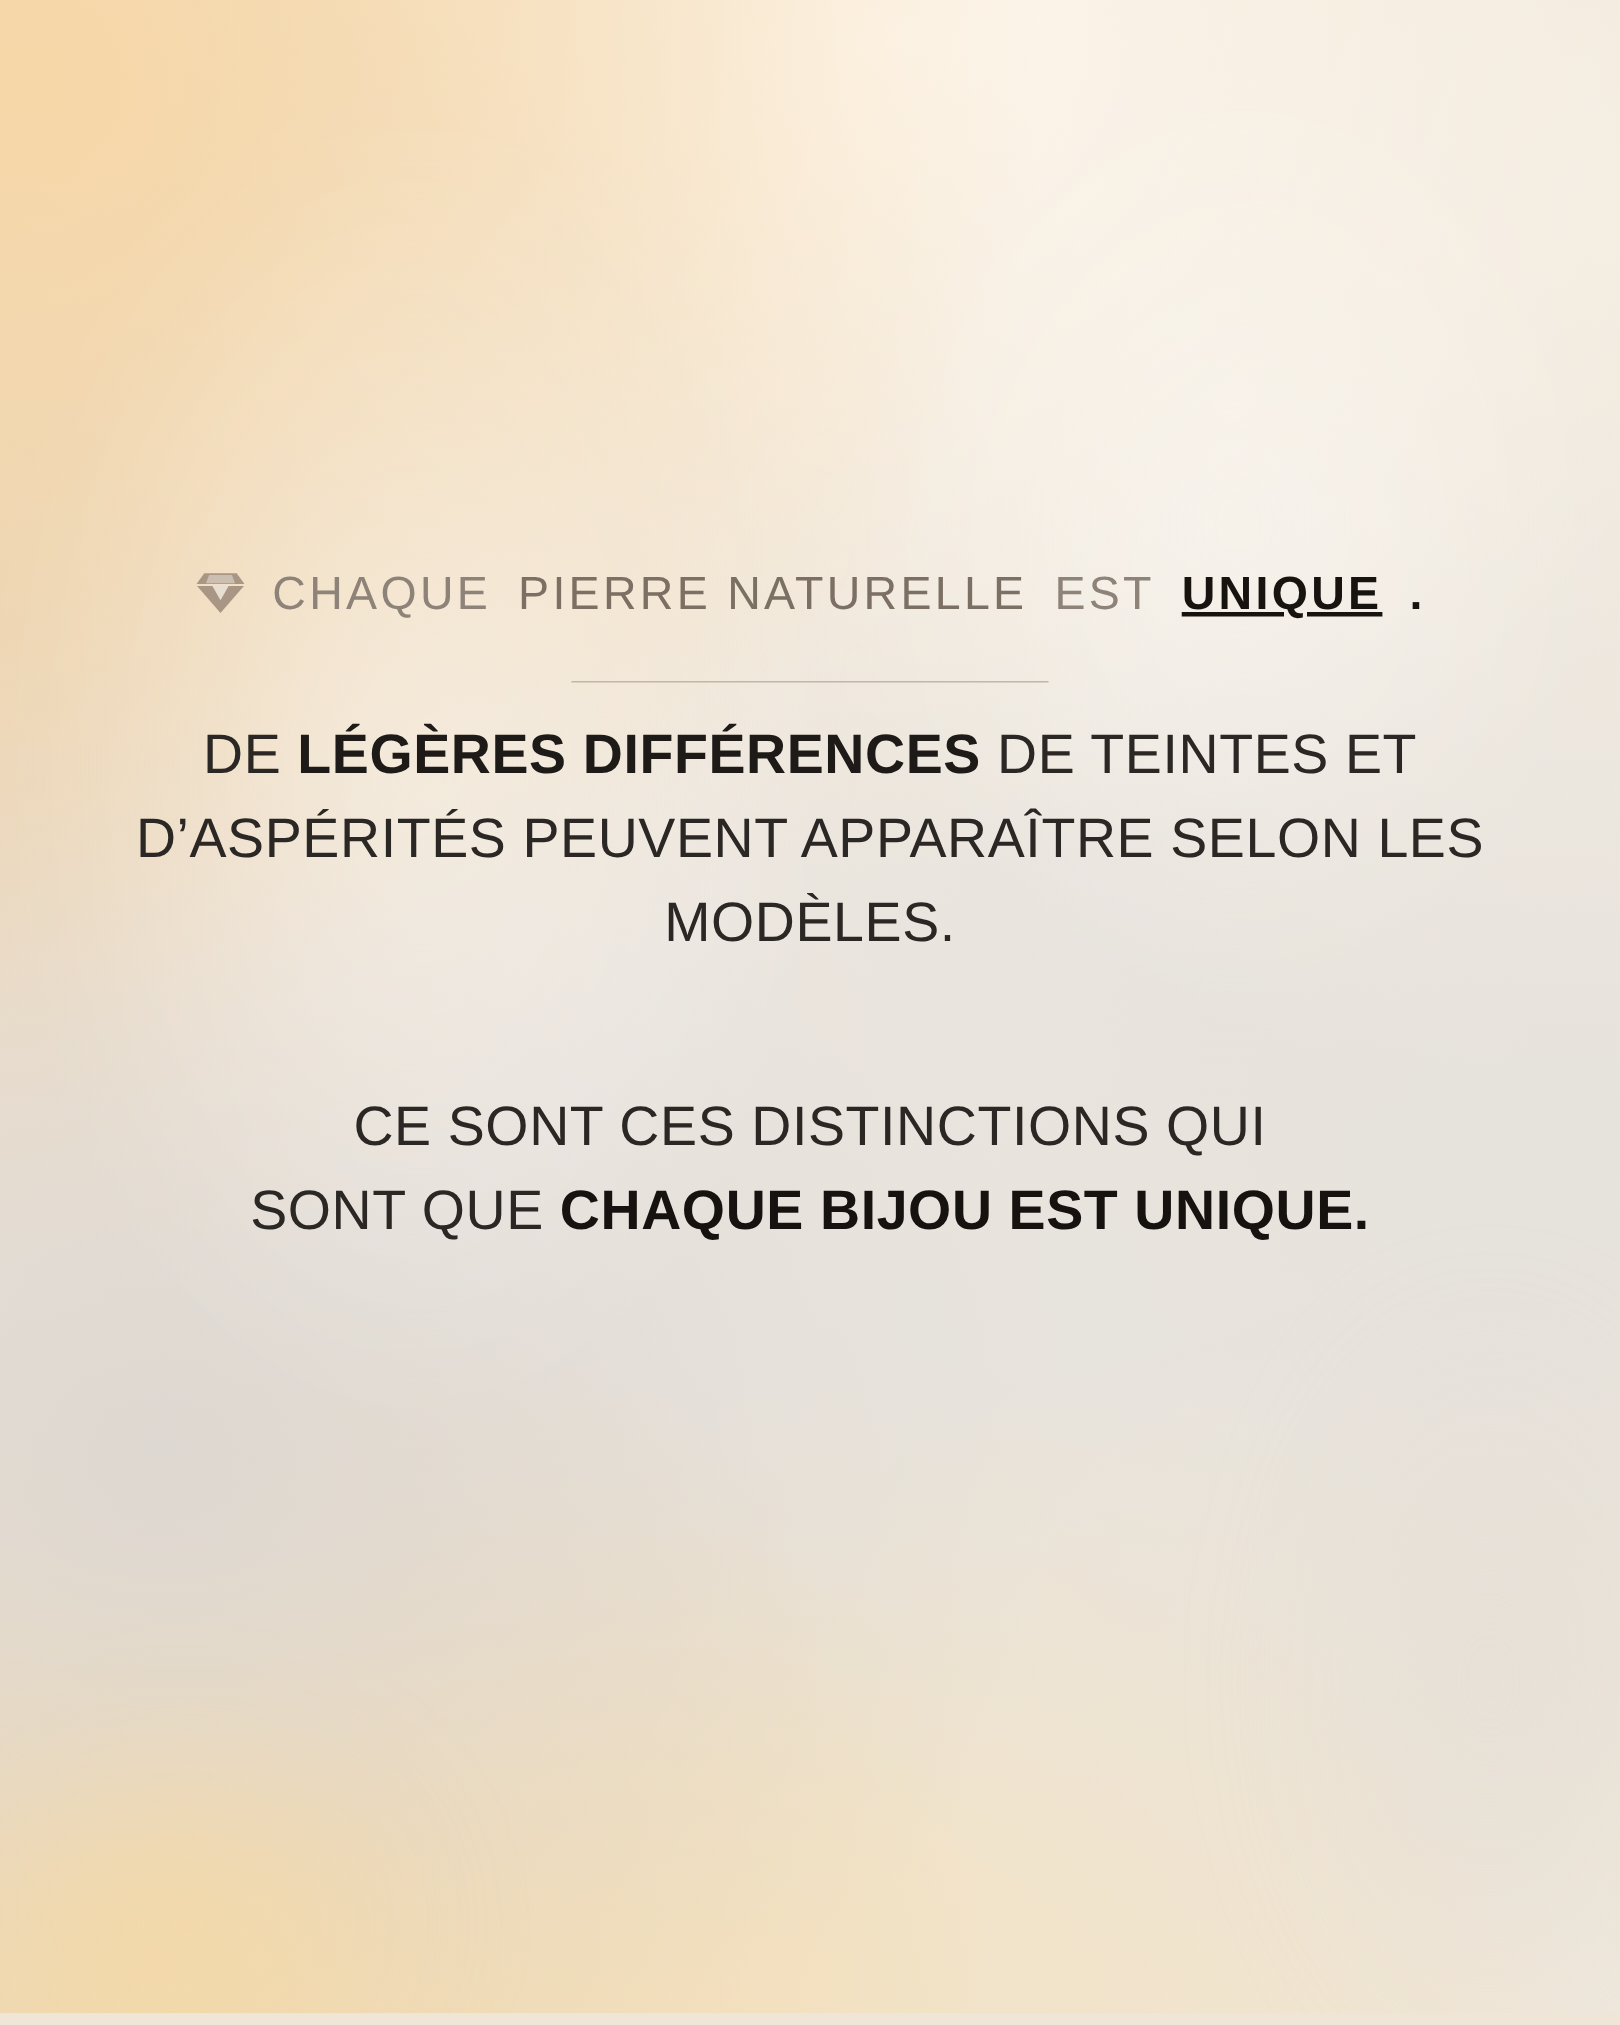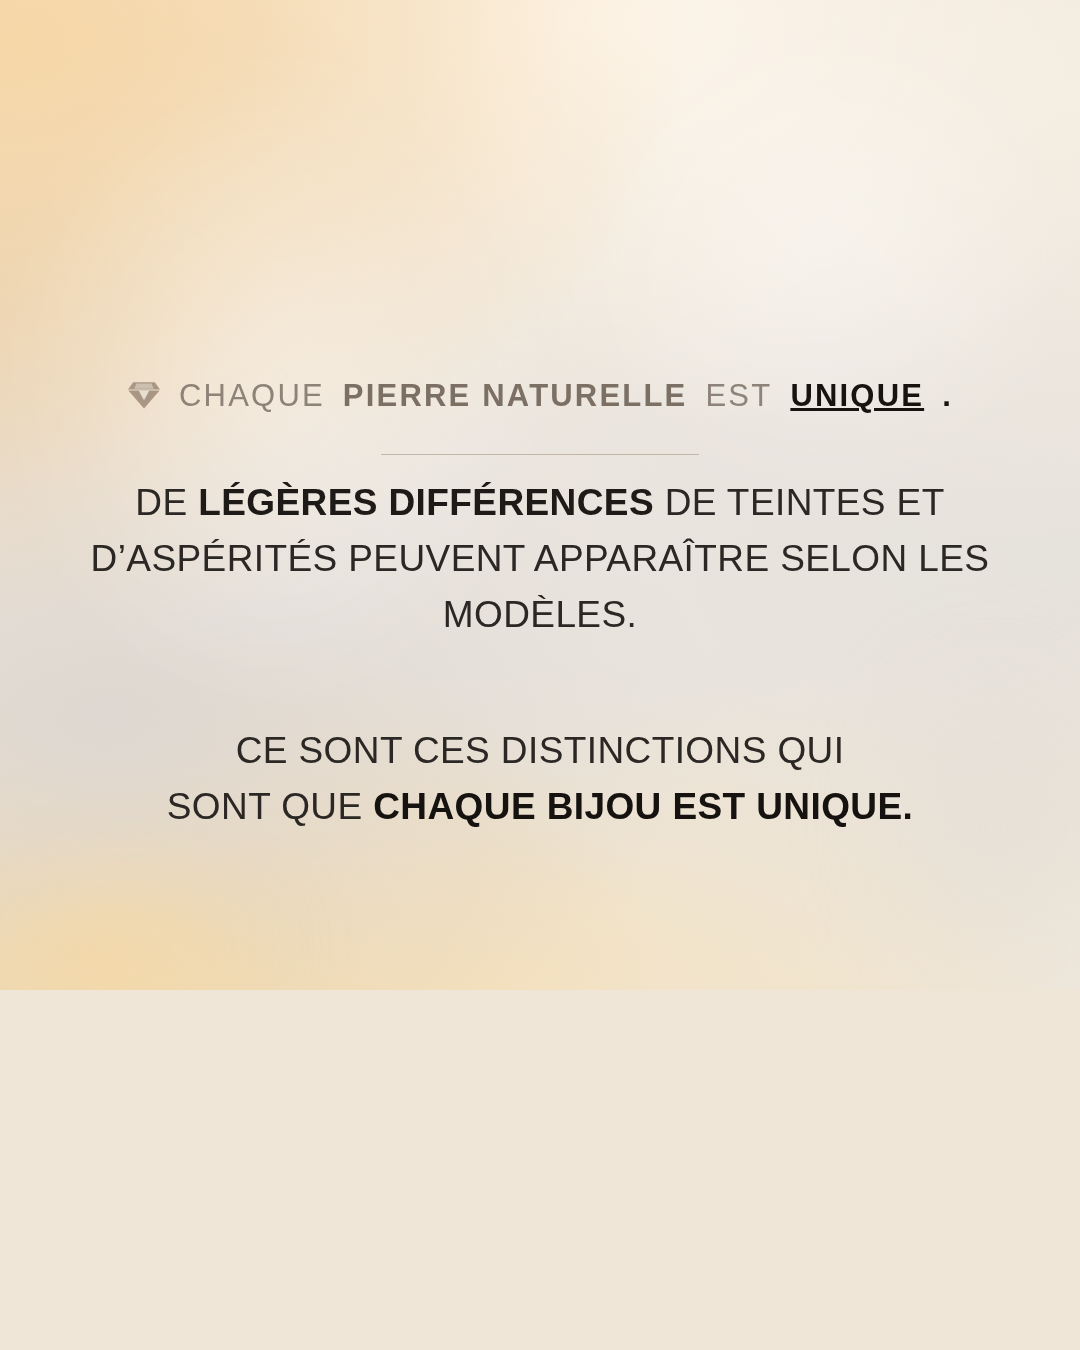--- a/index.html
+++ b/index.html
@@ -3,21 +3,21 @@
 <meta charset="utf-8">
 <style>
   html, body {
     margin: 0;
     padding: 0;
     background: #f0e6d8;
   }
   .canvas {
     position: relative;
     width: 1080px;
-    height: 990px;
+    height: 1342px;
     overflow: hidden;
     font-family: "Liberation Sans", sans-serif;
     background: #ffffff;
   }
   
   .bg-base {
     position: absolute;
     inset: 0;
     background:
       radial-gradient(120% 90% at 2% 4%,  #f6d7a8 0%, rgba(246,215,168,0) 52%),
@@ -68,21 +68,21 @@
   .gem-icon {
     display: inline-block;
     width: 34px;
     height: 30px;
     flex: 0 0 auto;
     margin-top: -2px;
   }
   .gem-icon svg { display: block; }
 
   .h-light  { color: #8e8378; font-weight: 400; }
-  .h-mid    { color: #7c6f63; font-weight: 700; }
+  .h-mid    { color: #7c6f63; font-weight: 400; }
   .h-strong { color: #17140f; font-weight: 700; text-decoration: underline; }
   .h-dot    { color: #17140f; font-weight: 700; }
 
   .divider {
     width: 318px;
     height: 1px;
     background: #b9ada0;
     margin: 43px 0 0 0;
     opacity: 0.85;
   }

